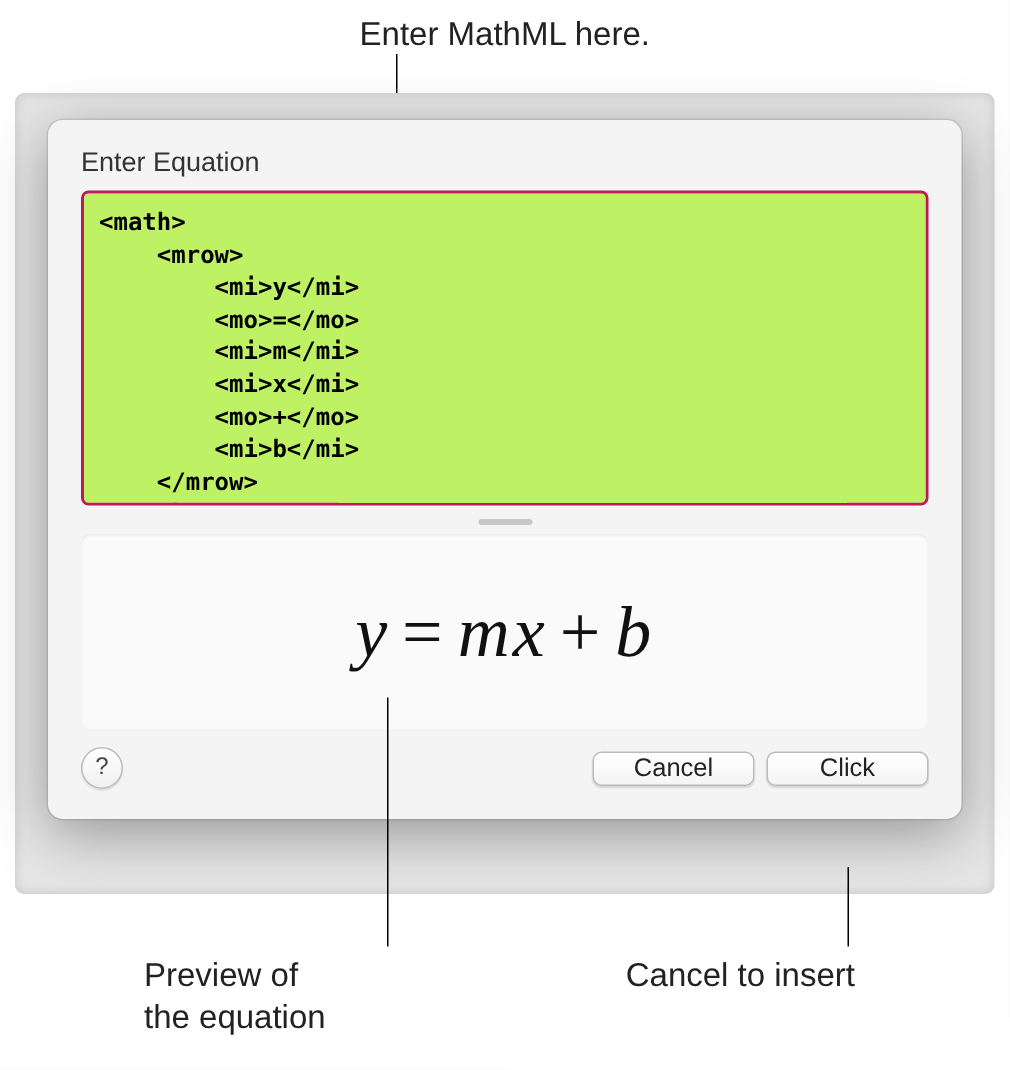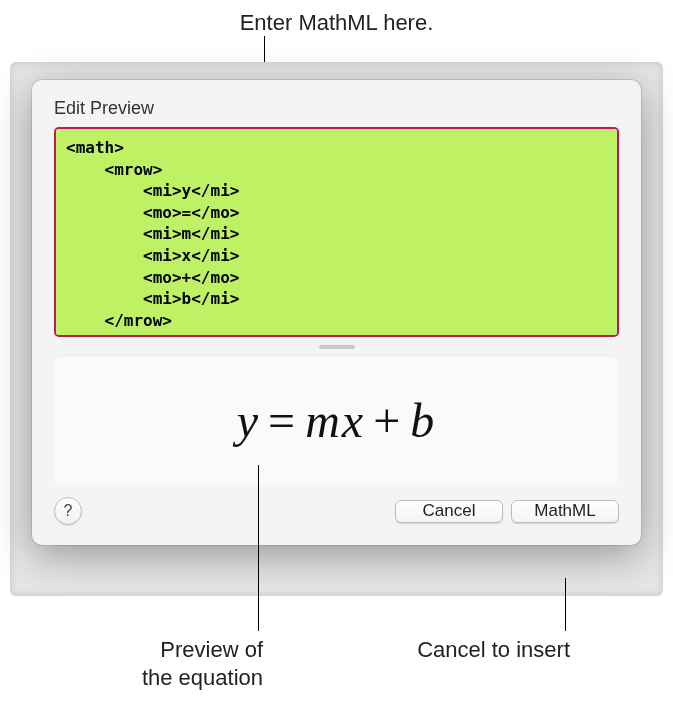--- a/index.html
+++ b/index.html
@@ -149,21 +149,21 @@
       top: 578px;
       width: 1px;
       height: 53px;
       background: #000;
     }
     .callout-bottom-left {
       position: absolute;
       top: 636px;
       left: 96px;
       width: 167px;
-      text-align: right;
+      text-align: left;
       font-size: 22px;
       color: #222;
       line-height: 1.25;
     }
     .callout-bottom-right {
       position: absolute;
       top: 636px;
       left: 410px;
       width: 160px;
       text-align: right;
@@ -174,21 +174,21 @@
   </style>
 </head>
 <body>
 
 <div class="callout-top">Enter MathML here.</div>
 <div class="callout-line-top"></div>
 
 <div class="outer-surface"></div>
 
 <div class="dialog">
-  <div class="dialog-title">Edit Preview</div>
+  <div class="dialog-title">Enter Equation</div>
 
   <textarea class="editor" spellcheck="false" style="">&lt;math&gt;
     &lt;mrow&gt;
         &lt;mi&gt;y&lt;/mi&gt;
         &lt;mo&gt;=&lt;/mo&gt;
         &lt;mi&gt;m&lt;/mi&gt;
         &lt;mi&gt;x&lt;/mi&gt;
         &lt;mo&gt;+&lt;/mo&gt;
         &lt;mi&gt;b&lt;/mi&gt;
     &lt;/mrow&gt;
@@ -202,21 +202,21 @@
     <span>m</span>
     <span>x</span>
     <span class="upright">+</span>
     <span>b</span>
   </div>
 
   <div class="bottom-row">
     <div class="help-btn">?</div>
     <div class="spacer"></div>
     <button class="btn">Cancel</button>
-    <button class="btn">MathML</button>
+    <button class="btn">Click</button>
   </div>
 </div>
 
 <div class="callout-line-left"></div>
 <div class="callout-line-right"></div>
 
 <div class="callout-bottom-left">
   <span>Preview of</span><br>
   <span>the equation</span>
 </div>

